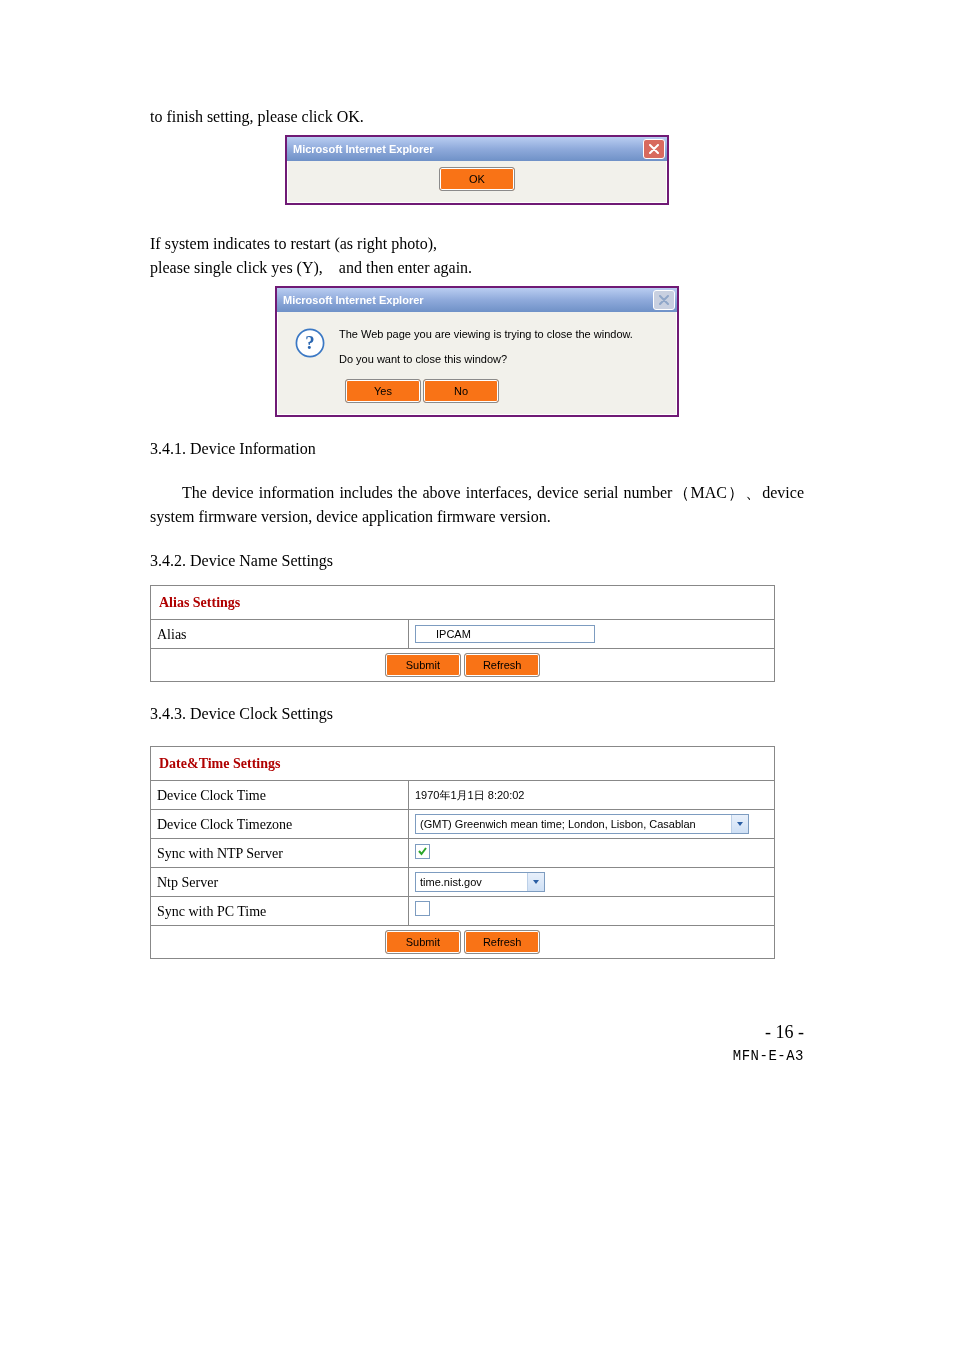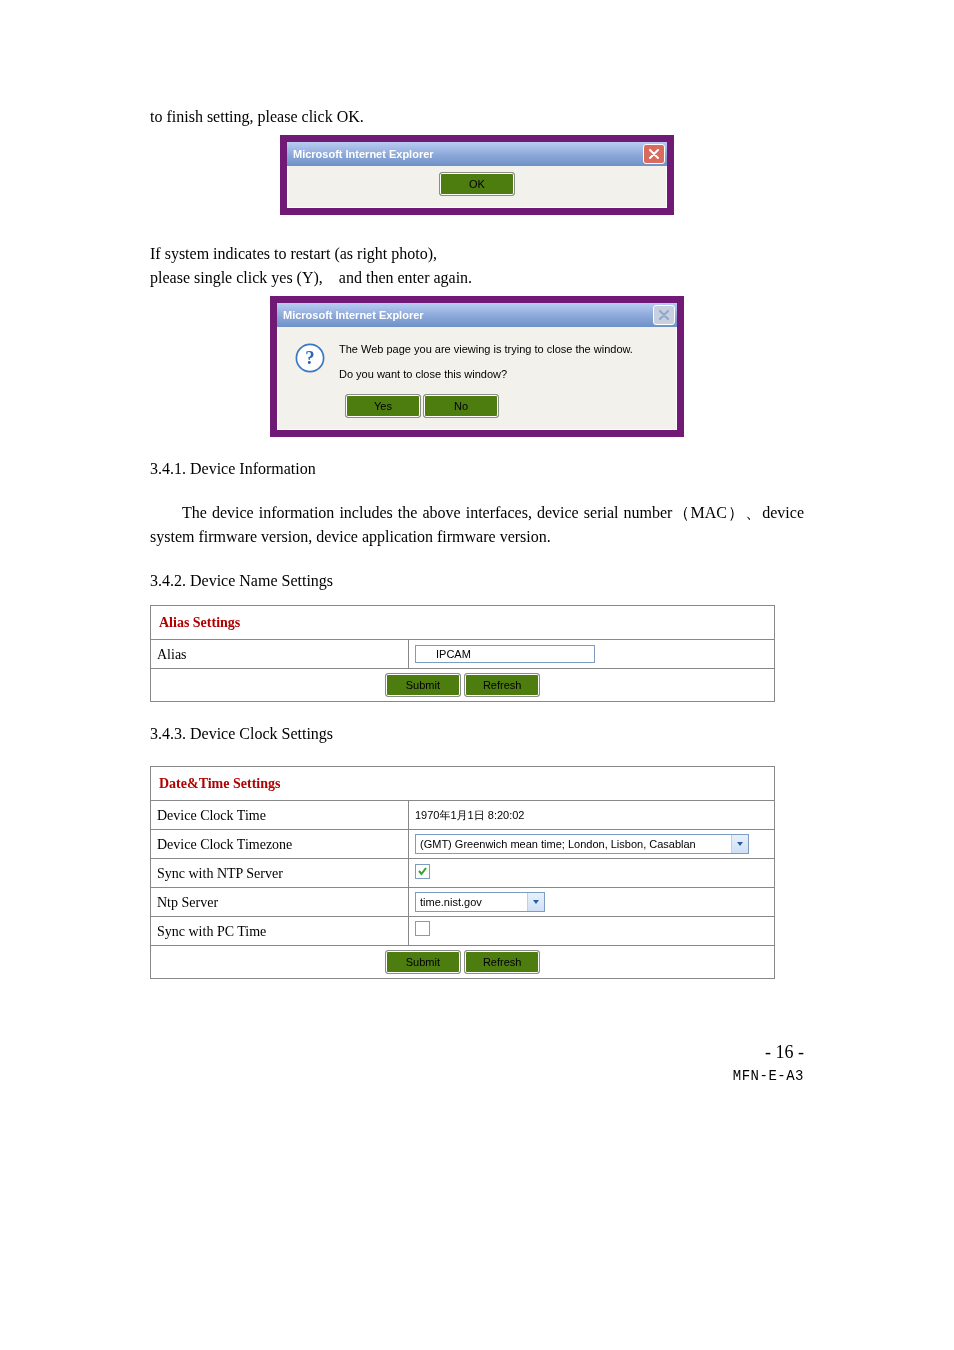--- a/index.html
+++ b/index.html
@@ -19,21 +19,21 @@
   }
   .body-text { font-size: 16px; }
   .indent { text-indent: 2em; }
   .just { text-align: justify; }
   .center { display: flex; justify-content: center; }
 
   
   .xp-dialog {
     font-family: Tahoma, "Segoe UI", sans-serif;
     font-size: 11px;
-    border: 7px solid #701a75;
+    border: 2px solid #701a75;
     background: #f2f1eb;
     box-shadow: 0 0 0 1px #fff inset;
   }
   .xp-title {
     display: flex;
     align-items: center;
     justify-content: space-between;
     height: 24px;
     padding: 0 2px 0 6px;
     background: linear-gradient(#b9cdf1, #8faadb 50%, #6f91c7);
@@ -57,21 +57,21 @@
     padding: 14px 16px 6px 16px;
   }
   .xp-icon { width: 34px; height: 34px; flex: none; }
   .xp-msg { font-family: Tahoma, sans-serif; font-size: 11px; color: #000; line-height: 1.5; }
   .xp-buttons {
     display: flex; justify-content: center; gap: 10px;
     padding: 6px 0 12px 0;
   }
   .xp-btn {
     min-width: 74px; height: 22px;
-    background: #4d7c0f;
+    background: #f97316;
     border: 1px solid #8b8b8b;
     border-radius: 3px;
     font-family: Tahoma, sans-serif; font-size: 11px;
     display: inline-flex; align-items: center; justify-content: center;
     box-shadow: inset 0 0 0 1px #fff;
     cursor: pointer;
   }
 
   
   .settings-table {

